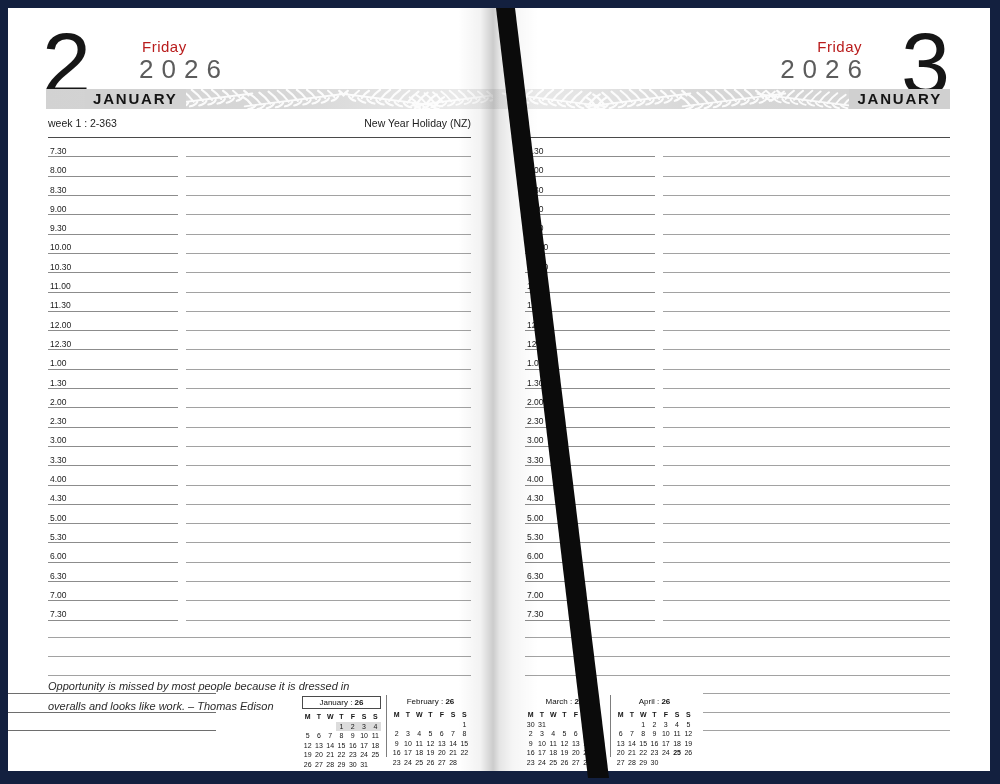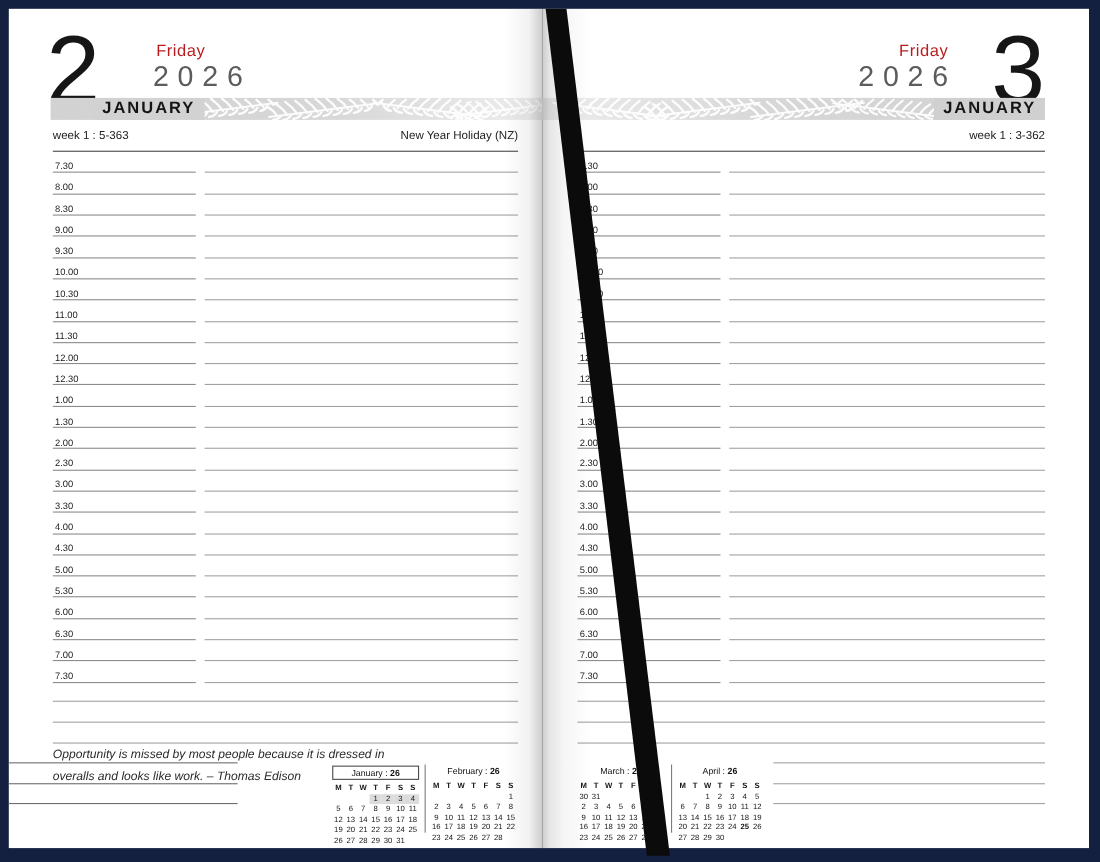--- a/index.html
+++ b/index.html
@@ -139,21 +139,21 @@
       <use href="#fern" x="95" y="-2" width="110" height="24" transform="scale(1,1)"></use>
       <g transform="translate(300,0) scale(-1,1)">
           <use href="#fern" x="0" y="-2" width="110" height="24"></use>
         </g>
       <use href="#fern" x="262" y="-2" width="100" height="24"></use>
     </svg>
     <span class="month-label">JANUARY</span>
   </div>
 
   <div class="week-row">
-    <span class="week-info-l">week 1 : 5-363</span>
+    <span class="week-info-l">week 1 : 2-363</span>
     <span class="holiday">New Year Holiday (NZ)</span>
   </div>
   <div class="top-rule"></div>
 
   <div class="schedule" id="schedule-left">
       <div class="time-row" style="top: 130.2px;">
         <span class="time-label">7.30</span>
         <div class="time-line"></div>
         <div class="entry-line"></div>
       </div>
@@ -401,23 +401,20 @@
         </g>
       <use href="#fern" x="85" y="-2" width="110" height="24"></use>
       <use href="#fern" x="180" y="-2" width="110" height="24"></use>
       <g transform="translate(660,0) scale(-1,1)">
           <use href="#fern" x="305" y="-2" width="100" height="24"></use>
         </g>
     </svg>
     <span class="month-label">JANUARY</span>
   </div>
 
-  <div class="week-row">
-    <span class="week-info-r">week 1 : 3-362</span>
-  </div>
   <div class="top-rule"></div>
 
   <div class="schedule" id="schedule-right">
       <div class="time-row" style="top: 130.2px;">
         <span class="time-label">7.30</span>
         <div class="time-line"></div>
         <div class="entry-line"></div>
       </div>
       <div class="time-row" style="top: 149.5px;">
         <span class="time-label">8.00</span>

